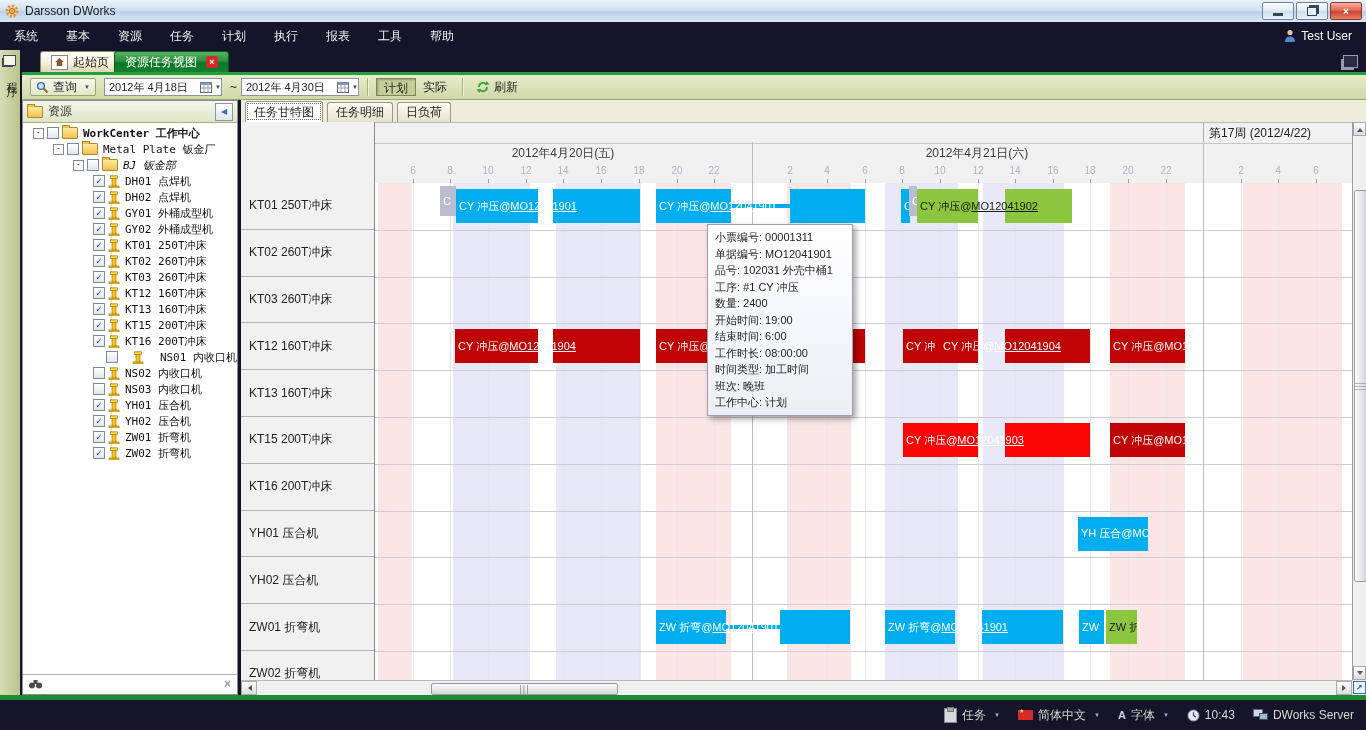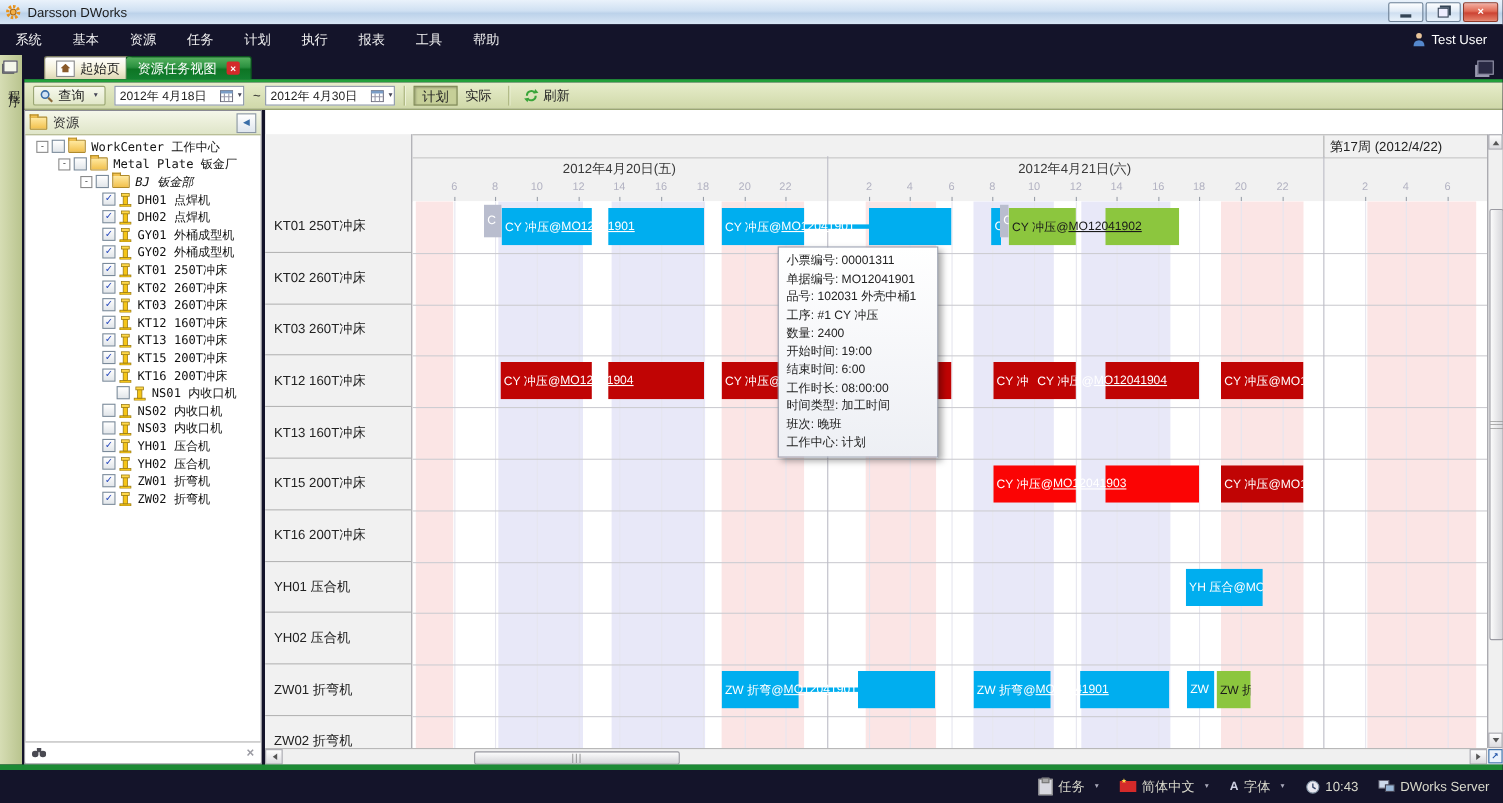--- a/index.html
+++ b/index.html
@@ -246,21 +246,21 @@
     <span>资源</span>
     <span id="res-collapse">◀</span>
   </div>
   <div id="tree">
       <div class="tnode" style="padding-left: 10px;">
         <div class="texp">-</div>
         <div class="tcheck"></div>
         <div class="micon">
           <span class="foldericon" style="margin-right:0;"></span>
         </div>
-        <div style="margin-left: 2px;">WorkCenter 工作中心</div>
+        <div style="margin-left: 2px; font-weight: bold;">WorkCenter 工作中心</div>
       </div>
       <div class="tnode" style="padding-left: 30px;">
         <div class="texp">-</div>
         <div class="tcheck"></div>
         <div class="micon">
           <span class="foldericon" style="margin-right:0;"></span>
         </div>
         <div style="margin-left: 2px;">Metal Plate 钣金厂</div>
       </div>
       <div class="tnode" style="padding-left: 50px;">
@@ -385,21 +385,21 @@
         <div class="tcheck">✓</div>
         <div class="micon">
           <svg width="12" height="13" viewBox="0 0 12 13">
             <rect x="1" y="11" width="10" height="2" fill="#f5c518" stroke="#9a7a10" stroke-width="0.7"></rect>
             <rect x="4" y="3" width="4" height="8" fill="#f5c518" stroke="#9a7a10" stroke-width="0.7"></rect>
             <rect x="2.5" y="0.8" width="7" height="2.6" fill="#ffd84a" stroke="#9a7a10" stroke-width="0.7"></rect>
           </svg>
         </div>
         <div style="margin-left: 2px;">KT16 200T冲床</div>
       </div>
-      <div class="tnode" style="padding-left: 83px;">
+      <div class="tnode" style="padding-left: 83px; justify-content: space-between;">
         <div class="tcheck"></div>
         <div class="micon">
           <svg width="12" height="13" viewBox="0 0 12 13">
             <rect x="1" y="11" width="10" height="2" fill="#f5c518" stroke="#9a7a10" stroke-width="0.7"></rect>
             <rect x="4" y="3" width="4" height="8" fill="#f5c518" stroke="#9a7a10" stroke-width="0.7"></rect>
             <rect x="2.5" y="0.8" width="7" height="2.6" fill="#ffd84a" stroke="#9a7a10" stroke-width="0.7"></rect>
           </svg>
         </div>
         <div style="margin-left: 2px;">NS01 内收口机</div>
       </div>
@@ -474,20 +474,25 @@
     <svg width="13" height="10" viewBox="0 0 13 10">
         <circle cx="3" cy="6.5" r="3" fill="#4a4a52"></circle>
         <circle cx="10" cy="6.5" r="3" fill="#4a4a52"></circle>
         <rect x="4.5" y="1" width="4" height="4" fill="#4a4a52"></rect>
       </svg>
     <span class="x">×</span>
   </div>
 </div>
 
 <div id="gantt">
+  <div id="gtabs">
+      <div class="gtab active" style="left: 4px;">任务甘特图</div>
+      <div class="gtab" style="left: 86px;">任务明细</div>
+      <div class="gtab" style="left: 156px;">日负荷</div>
+    </div>
   <div id="labelcol">
       <div class="rowlabel" style="top: 61px; height: 46.8px;">KT01 250T冲床</div>
       <div class="rowlabel" style="top: 107.8px; height: 46.8px;">KT02 260T冲床</div>
       <div class="rowlabel" style="top: 154.6px; height: 46.8px;">KT03 260T冲床</div>
       <div class="rowlabel" style="top: 201.4px; height: 46.8px;">KT12 160T冲床</div>
       <div class="rowlabel" style="top: 248.2px; height: 46.8px;">KT13 160T冲床</div>
       <div class="rowlabel" style="top: 295px; height: 46.8px;">KT15 200T冲床</div>
       <div class="rowlabel" style="top: 341.8px; height: 46.8px;">KT16 200T冲床</div>
       <div class="rowlabel" style="top: 388.6px; height: 46.8px;">YH01 压合机</div>
       <div class="rowlabel" style="top: 435.4px; height: 46.8px;">YH02 压合机</div>

